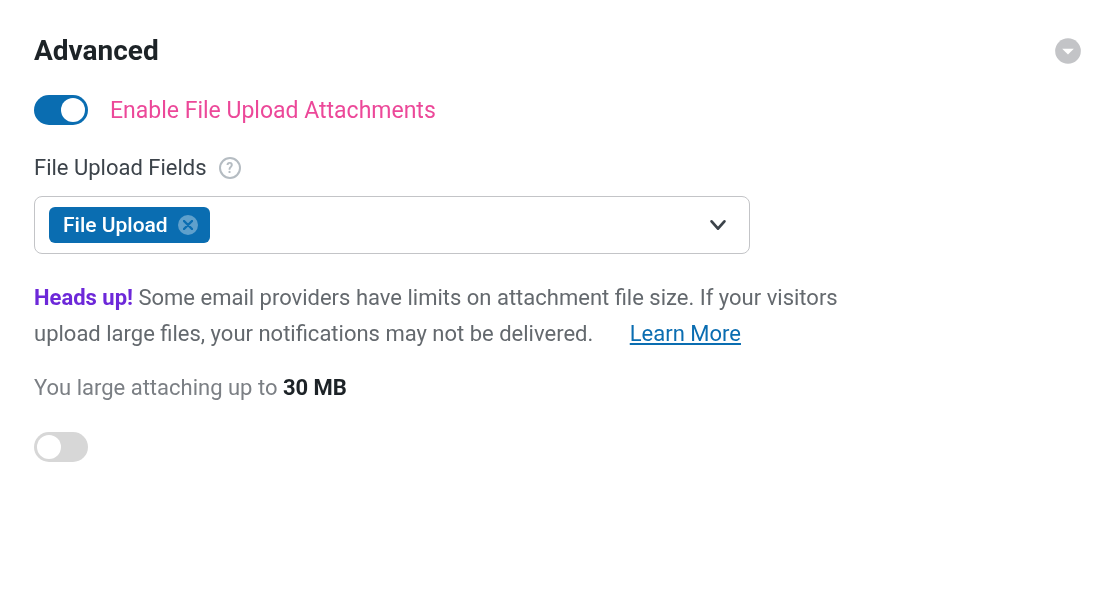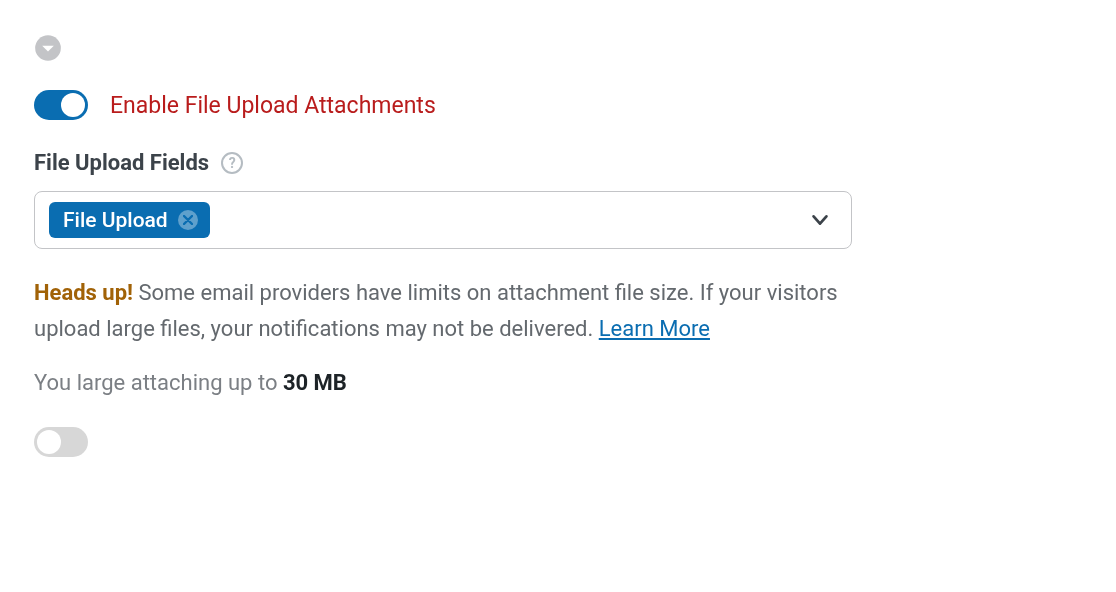--- a/index.html
+++ b/index.html
@@ -75,53 +75,53 @@
     .toggle-on .toggle-knob {
       left: 27px;
     }
 
     .toggle-off .toggle-knob {
       left: 3px;
     }
 
     .toggle-label {
       font-size: 23px;
-      color: #b91c1c;
+      color: #ec4899;
       font-weight: 400;
     }
 
     .field-label-row {
       display: flex;
       align-items: center;
       gap: 12px;
       margin-bottom: 16px;
     }
 
     .field-label {
       font-size: 22px;
       color: #3c434a;
-      font-weight: 700;
+      font-weight: 400;
     }
 
     .help-icon {
       width: 22px;
       height: 22px;
       border: 2px solid #b5bcc2;
       border-radius: 50%;
       display: flex;
       align-items: center;
       justify-content: center;
       color: #b5bcc2;
       font-size: 14px;
       font-weight: 700;
       cursor: help;
     }
 
     .select-field {
-      width: 818px;
+      width: 716px;
       border: 1.5px solid #c3c4c7;
       border-radius: 8px;
       padding: 10px 14px;
       display: flex;
       align-items: center;
       justify-content: space-between;
       cursor: pointer;
       margin-bottom: 26px;
     }
 
@@ -166,44 +166,46 @@
     .notice-text {
       font-size: 22px;
       color: #64696e;
       line-height: 1.65;
       max-width: 830px;
       margin-bottom: 22px;
     }
 
     .notice-bold {
       font-weight: 700;
-      color: #a16207;
+      color: #6d28d9;
     }
 
     .learn-more-link {
       color: #0a6db1;
       text-decoration: underline;
       cursor: pointer;
+      margin-left: 31px;
     }
 
     .limit-text {
       font-size: 22px;
       color: #7b7f84;
       margin-bottom: 32px;
     }
 
     .limit-bold {
       font-weight: 700;
       color: #1d2327;
     }
   </style>
 </head>
 <body>
 
 <div class="section-header">
+  <h2 class="section-title">Advanced</h2>
   <span class="collapse-icon">
     <svg viewBox="0 0 24 24" width="28" height="28" fill="currentColor">
       <circle cx="12" cy="12" r="11"></circle>
       <path d="M7 10 L12 15 L17 10 Z" fill="#ffffff"></path>
     </svg>
   </span>
 </div>
 
 <div class="toggle-row">
   <div class="toggle toggle-on">

